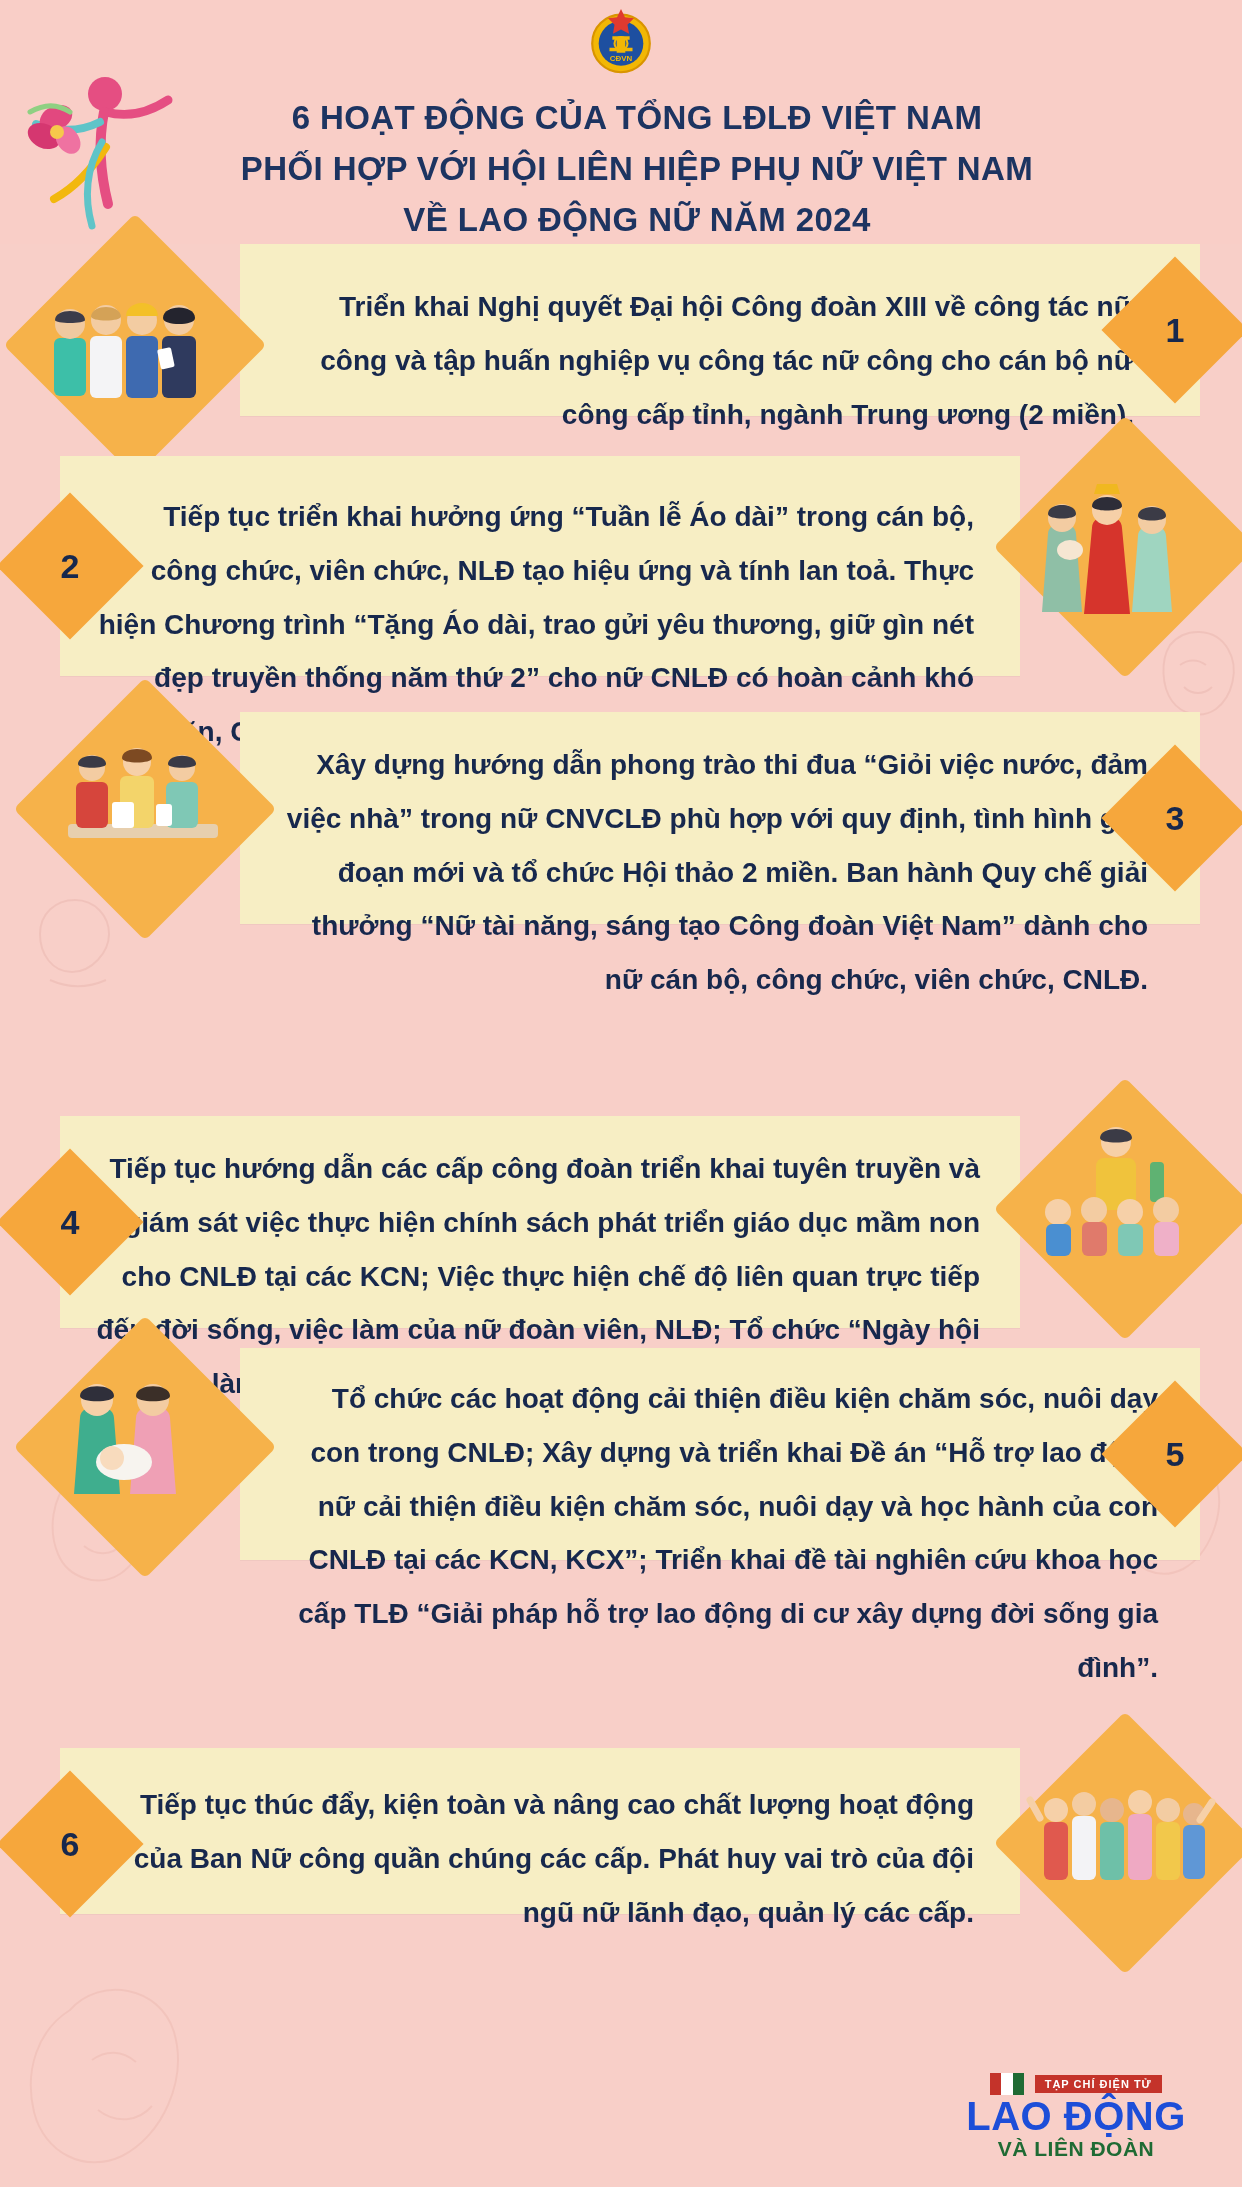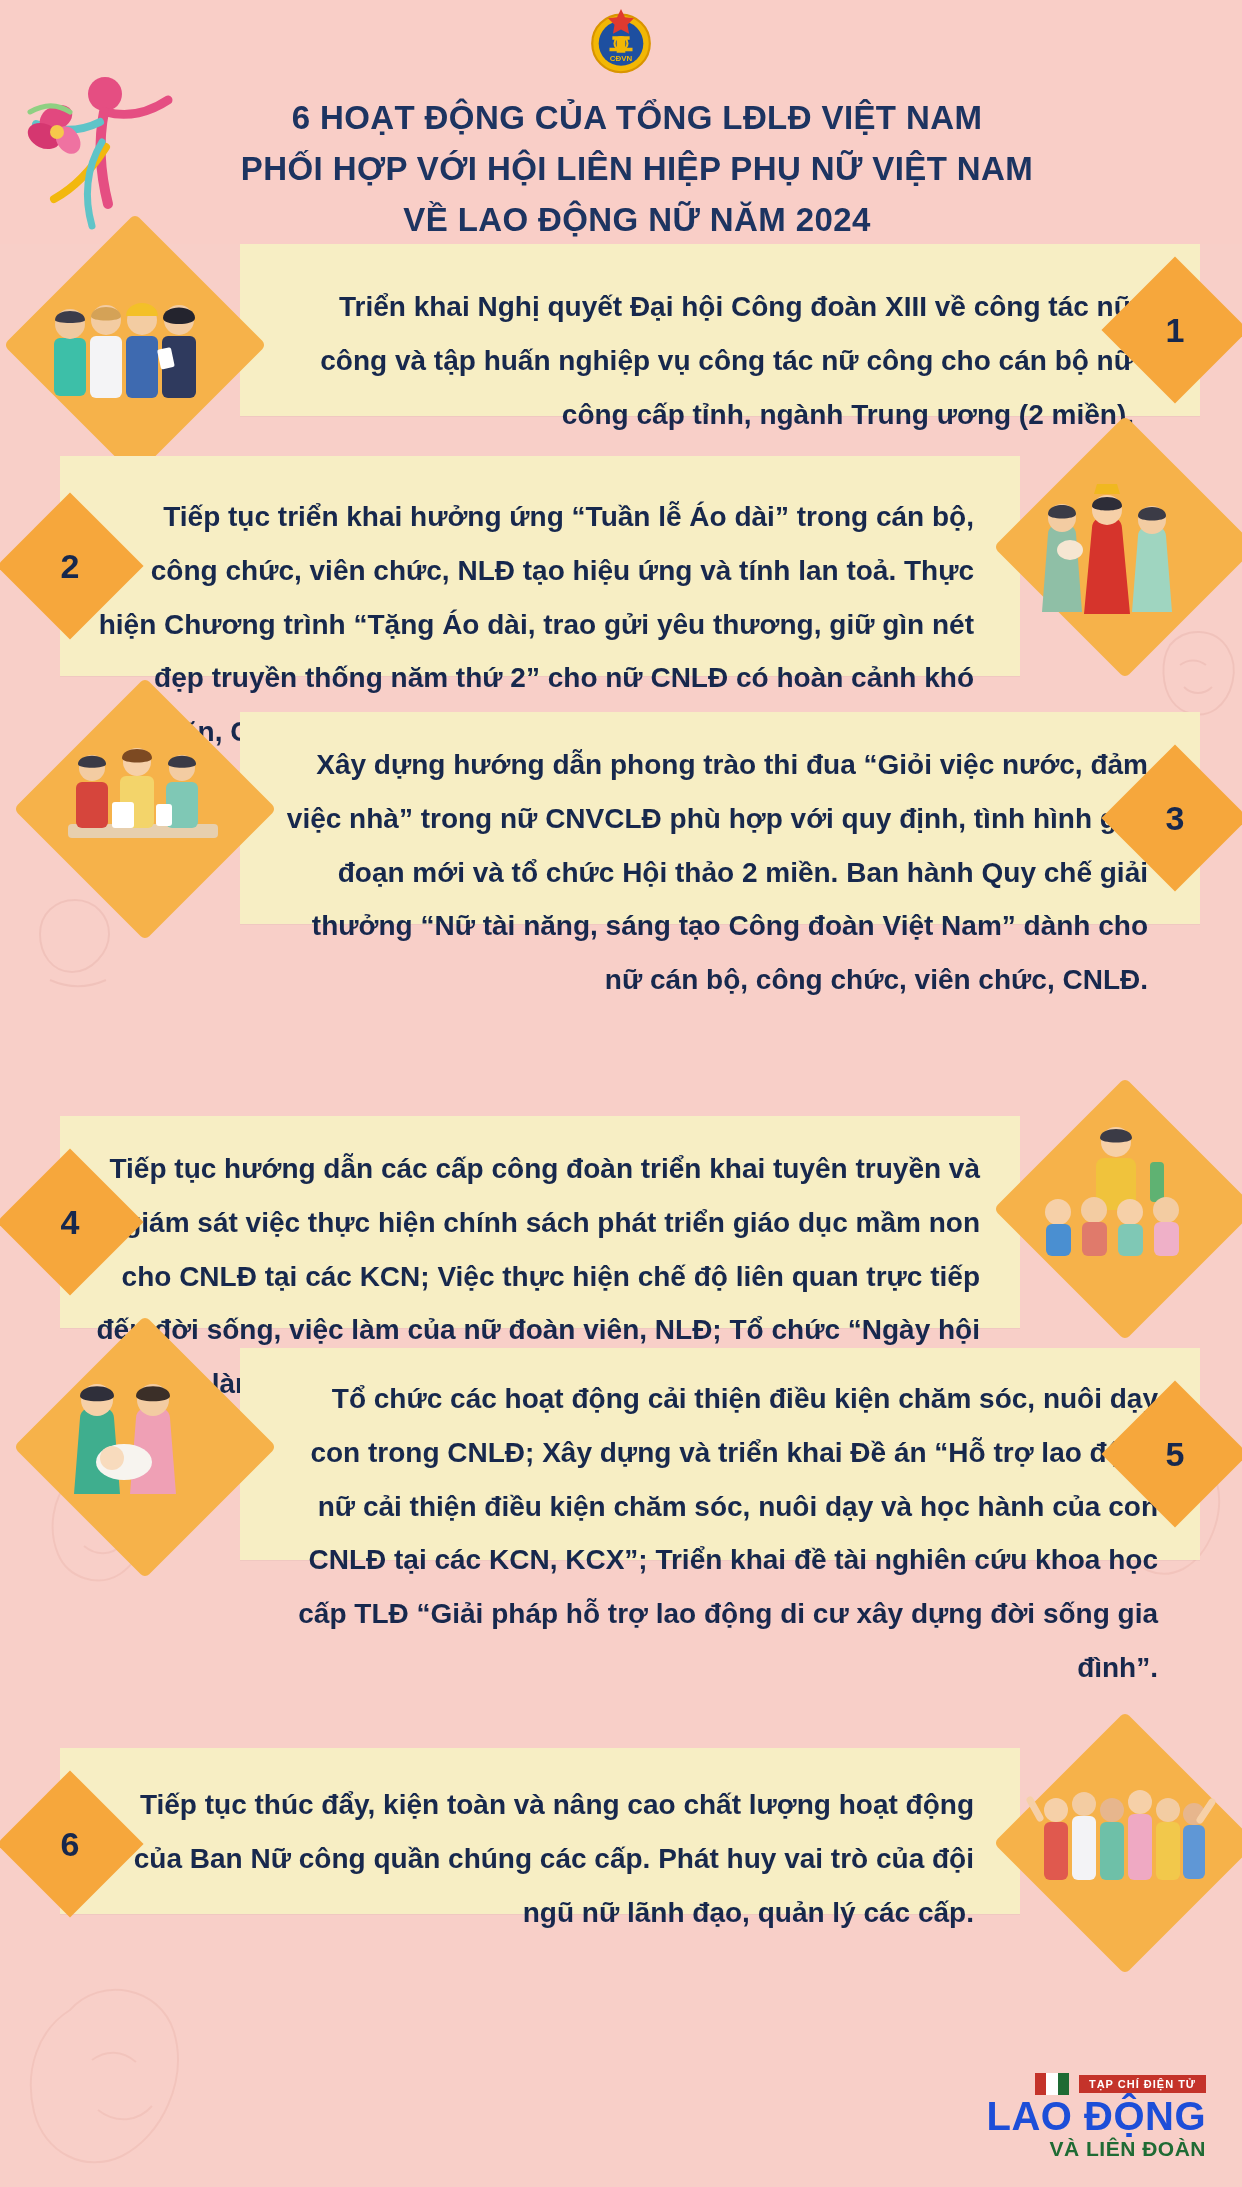--- a/index.html
+++ b/index.html
@@ -107,21 +107,21 @@
   }
   .artbox svg { position:absolute; left:0; top:0; }
   
   .sketch { position:absolute; opacity:0.3; }
   
   .footer-logo {
     position:absolute;
     right:36px;
     bottom:26px;
     width:260px;
-    text-align:right;
+    text-align:center;
   }
   .fl-top {
     font-size:11px;
     letter-spacing:1px;
     color:#ffffff;
     background:#c4332a;
     display:inline-block;
     padding:3px 10px;
     font-weight:bold;
   }

